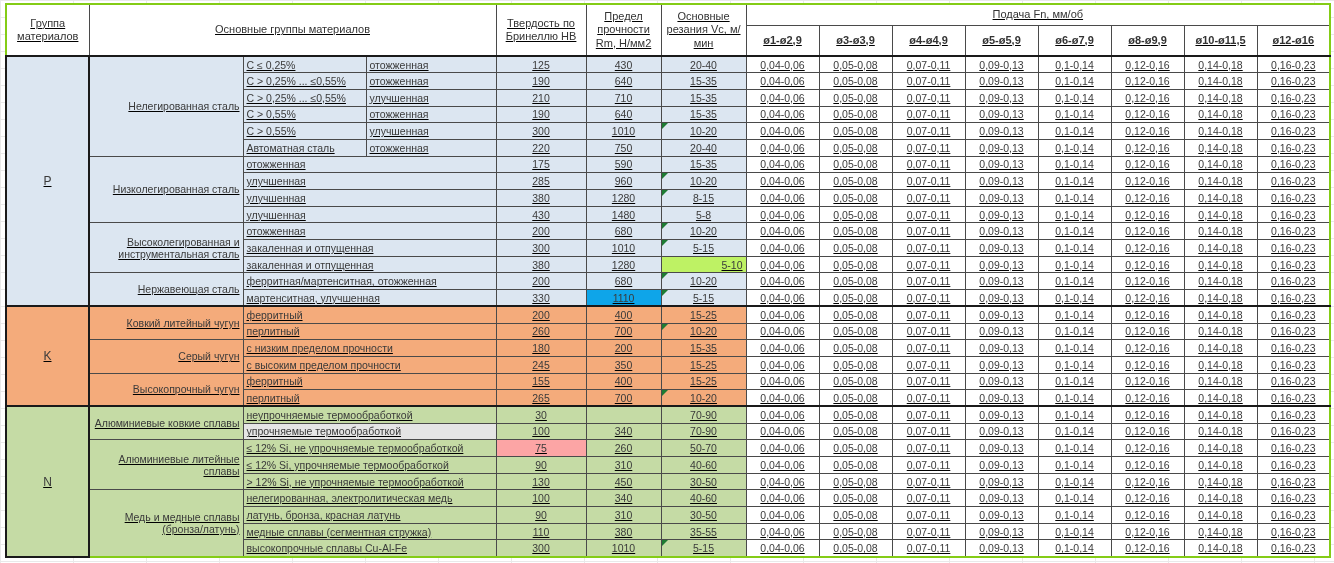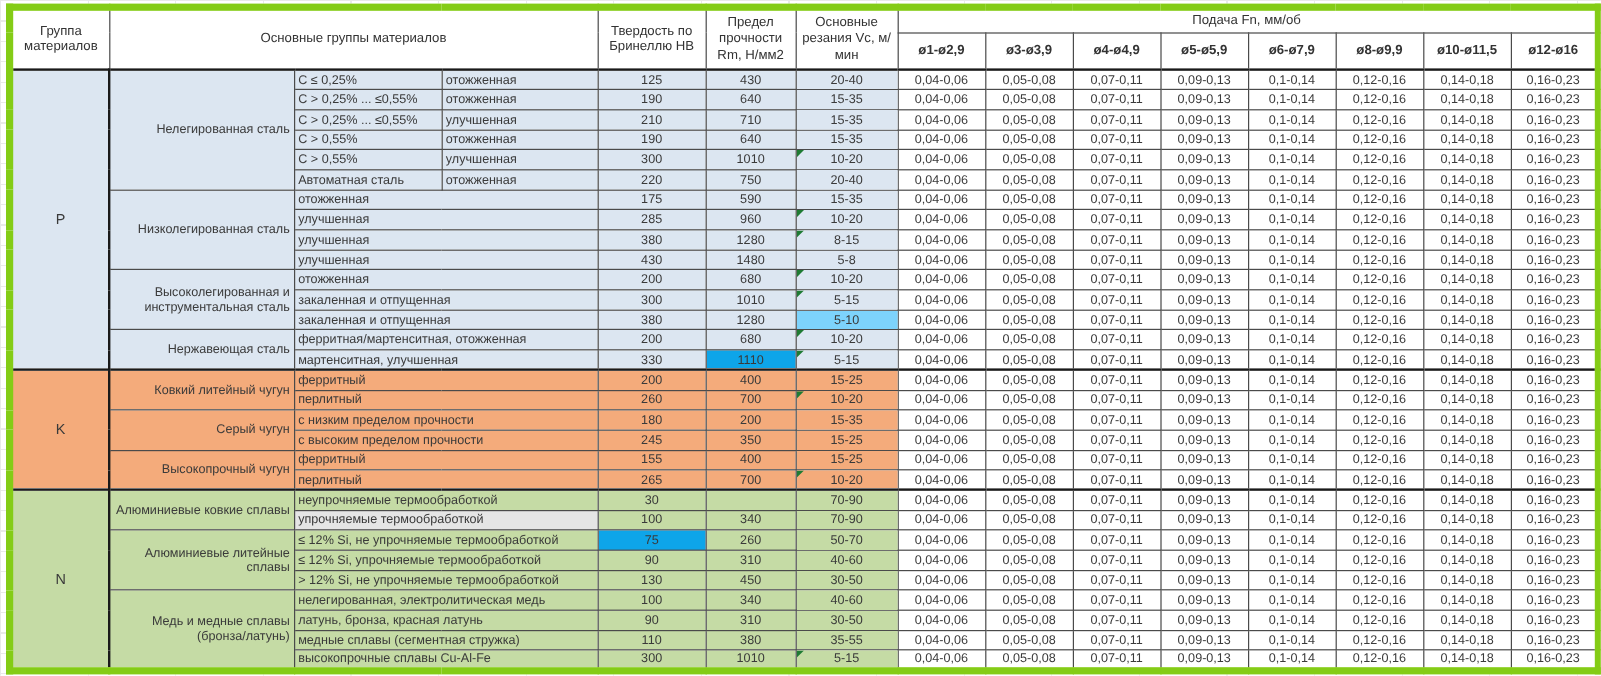--- a/index.html
+++ b/index.html
@@ -39,21 +39,21 @@
   td.spec-cell,td.cond-cell,td.desc-cell{text-align:left;}
   td.num-cell{text-align:center;}
   td.feed-cell{text-align:center;background:#fff !important;}
   td.vc-cell{position:relative;}
   .marker{
     position:absolute;left:0;top:0;width:0;height:0;
     border-top:6px solid #1e7b33;border-right:6px solid transparent;
   }
   tr.group-start td{border-top:2px solid #1a1a1a;}
   tr.subgroup-start td{border-top:1.6px solid #2e2e2e;}
-  .mat{border:6px solid #84cc16;}
+  .mat{border:2px solid #84cc16;text-decoration:underline;}
   .mat thead tr.h2 th{border-bottom:2px solid #1a1a1a;}
 </style>
 </head>
 <body>
 
 <table class="mat">
   <colgroup>
     <col style="width:83px">
       <col style="width:154px">
       <col style="width:123px">
@@ -266,21 +266,21 @@
         <td class="feed-cell">0,09-0,13</td>
         <td class="feed-cell">0,1-0,14</td>
         <td class="feed-cell">0,12-0,16</td>
         <td class="feed-cell">0,14-0,18</td>
         <td class="feed-cell">0,16-0,23</td>
       </tr>
       <tr>
         <td class="desc-cell" colspan="2" style="background:#dce6f1;">закаленная и отпущенная</td>
         <td class="num-cell" style="background:#dce6f1;">380</td>
         <td class="num-cell" style="background:#dce6f1;">1280</td>
-        <td class="num-cell vc-cell" style="background:#7dd3fc;"><span>5-10</span></td>
+        <td class="num-cell vc-cell" style="background:#bef264;text-align:right;"><span>5-10</span></td>
         <td class="feed-cell">0,04-0,06</td>
         <td class="feed-cell">0,05-0,08</td>
         <td class="feed-cell">0,07-0,11</td>
         <td class="feed-cell">0,09-0,13</td>
         <td class="feed-cell">0,1-0,14</td>
         <td class="feed-cell">0,12-0,16</td>
         <td class="feed-cell">0,14-0,18</td>
         <td class="feed-cell">0,16-0,23</td>
       </tr>
       <tr class="subgroup-start">
@@ -426,21 +426,21 @@
         <td class="feed-cell">0,07-0,11</td>
         <td class="feed-cell">0,09-0,13</td>
         <td class="feed-cell">0,1-0,14</td>
         <td class="feed-cell">0,12-0,16</td>
         <td class="feed-cell">0,14-0,18</td>
         <td class="feed-cell">0,16-0,23</td>
       </tr>
       <tr class="subgroup-start">
         <td class="subgroup-cell" rowspan="3" style="background:#c5dba5;">Алюминиевые литейные сплавы</td>
         <td class="desc-cell" colspan="2" style="background:#c5dba5;">≤ 12% Si, не упрочняемые термообработкой</td>
-        <td class="num-cell" style="background:#0ea5e9;margin-top:40px;">75</td>
+        <td class="num-cell" style="background:#fca5a5;margin-top:40px;">75</td>
         <td class="num-cell" style="background:#c5dba5;">260</td>
         <td class="num-cell vc-cell" style="background:#c5dba5;"><span>50-70</span></td>
         <td class="feed-cell">0,04-0,06</td>
         <td class="feed-cell">0,05-0,08</td>
         <td class="feed-cell">0,07-0,11</td>
         <td class="feed-cell">0,09-0,13</td>
         <td class="feed-cell">0,1-0,14</td>
         <td class="feed-cell">0,12-0,16</td>
         <td class="feed-cell">0,14-0,18</td>
         <td class="feed-cell">0,16-0,23</td>

